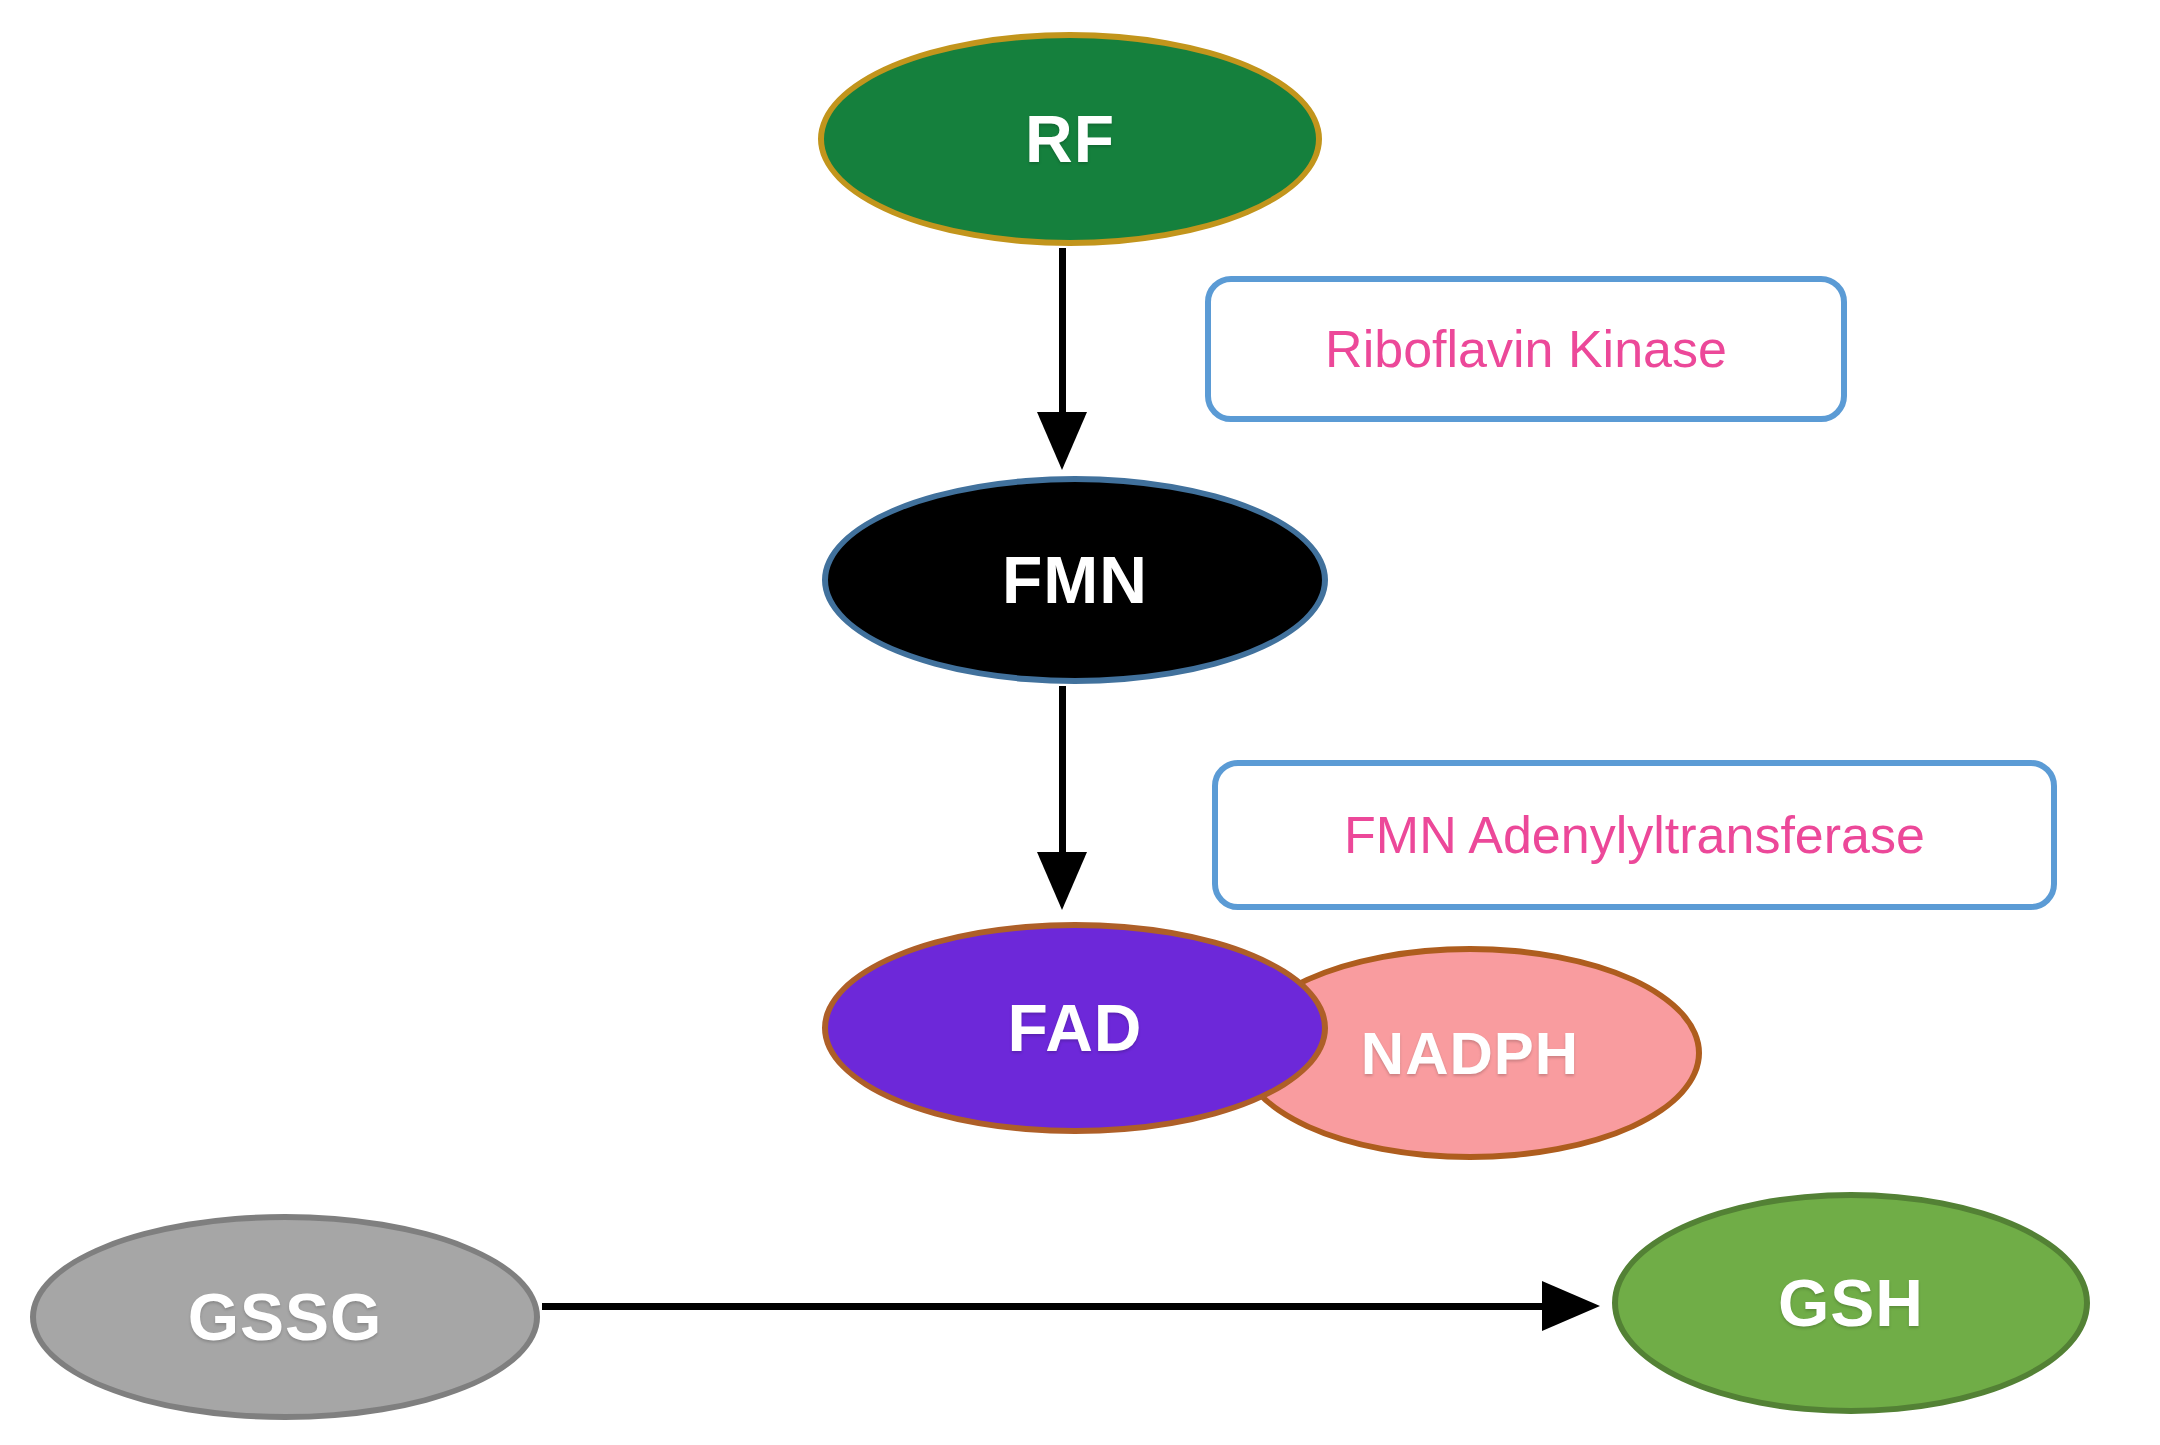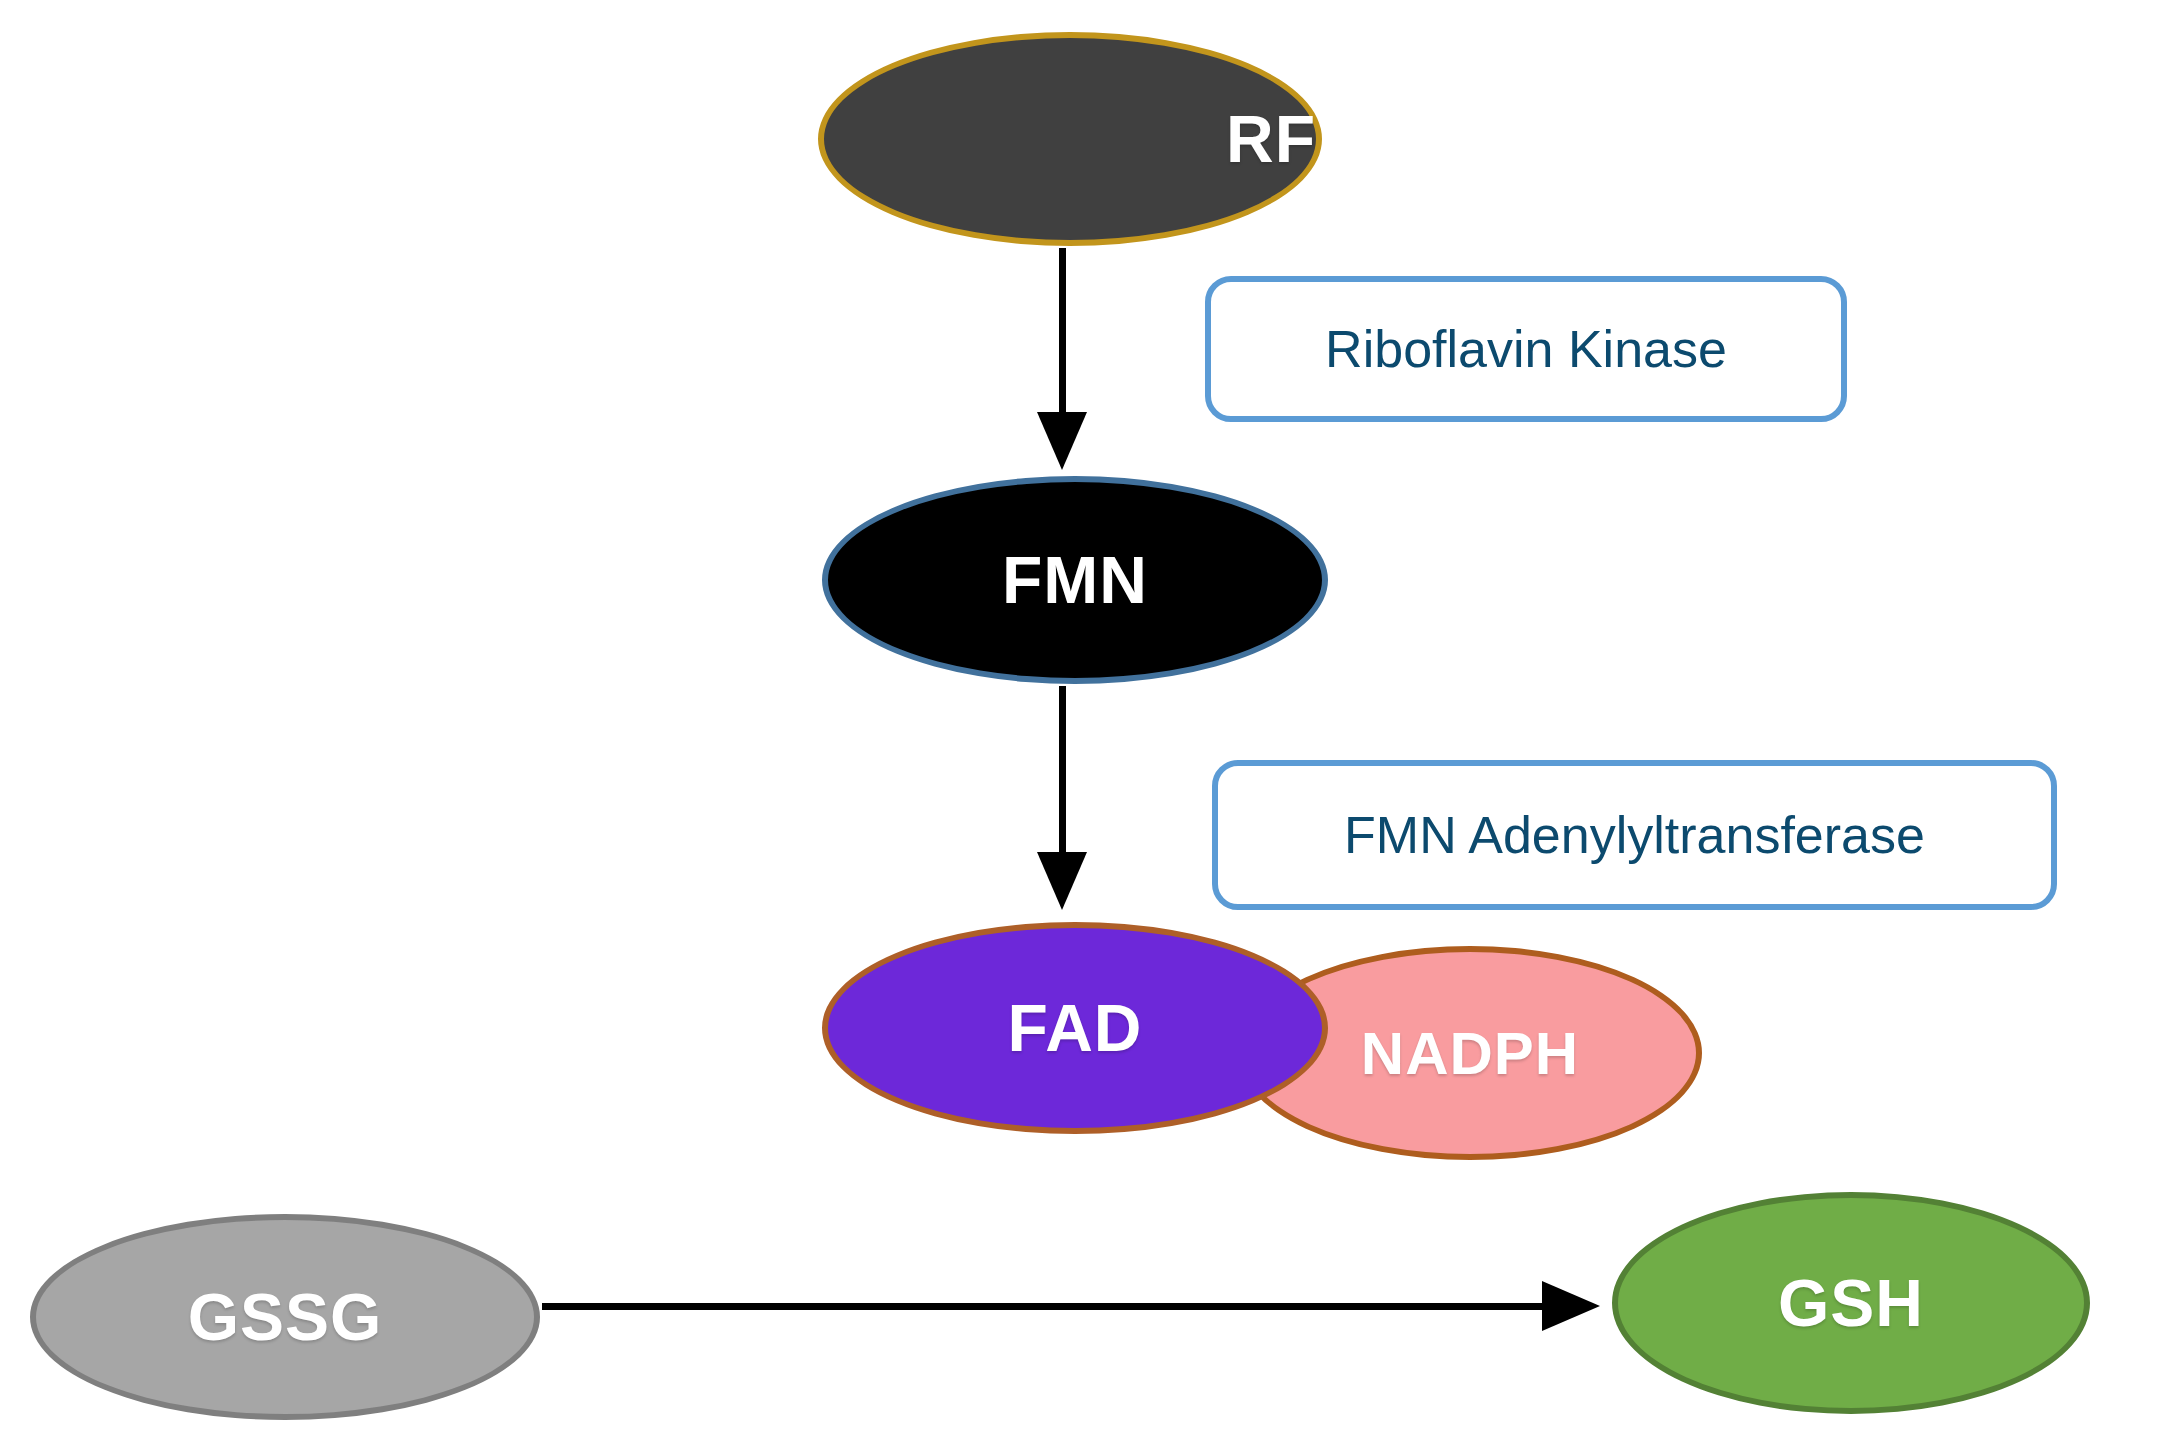--- a/index.html
+++ b/index.html
@@ -46,21 +46,21 @@
     background: #ffffff;
     border: 6px solid #5B9BD5;
     border-radius: 26px;
     display: flex;
     align-items: center;
     justify-content: center;
     box-sizing: border-box;
     z-index: 3;
   }
   .enzyme-box .enzyme-label {
-    color: #0c4a6e;
+    color: #ec4899;
     font-size: 52px;
     font-weight: 400;
     white-space: nowrap;
     user-select: none;
   }
   .box-riboflavin-kinase       { left: 1205px; top: 276px;  width: 642px; height: 146px; }
   .box-fmn-adenylyltransferase { left: 1212px; top: 760px;  width: 845px; height: 150px; }
   .box-glutathion-reductase    { left: 650px;  top: 1112px; width: 843px; height: 152px; }
   
   .arrow-line-v {
@@ -105,21 +105,21 @@
 
   <div class="arrow-line-v arrow-rf-fmn-line"></div>
   <div class="arrow-head-down arrow-rf-fmn-head"></div>
 
   <div class="arrow-line-v arrow-fmn-fad-line"></div>
   <div class="arrow-head-down arrow-fmn-fad-head"></div>
 
   <div class="arrow-line-h arrow-gssg-gsh-line"></div>
   <div class="arrow-head-right arrow-gssg-gsh-head"></div>
 
-  <div class="node node-rf" style="background: #404040; border-color: rgb(194, 149, 28); justify-content: flex-end;">
+  <div class="node node-rf" style="background: #15803d; border-color: rgb(194, 149, 28);">
     <span class="node-label">RF</span>
   </div>
 
   <div class="node node-fmn" style="background: #000000; border-color: rgb(65, 113, 156);">
     <span class="node-label">FMN</span>
   </div>
 
   <div class="node node-nadph" style="background: rgb(249, 156, 159); border-color: rgb(174, 93, 30);">
     <span class="node-label">NADPH</span>
   </div>

